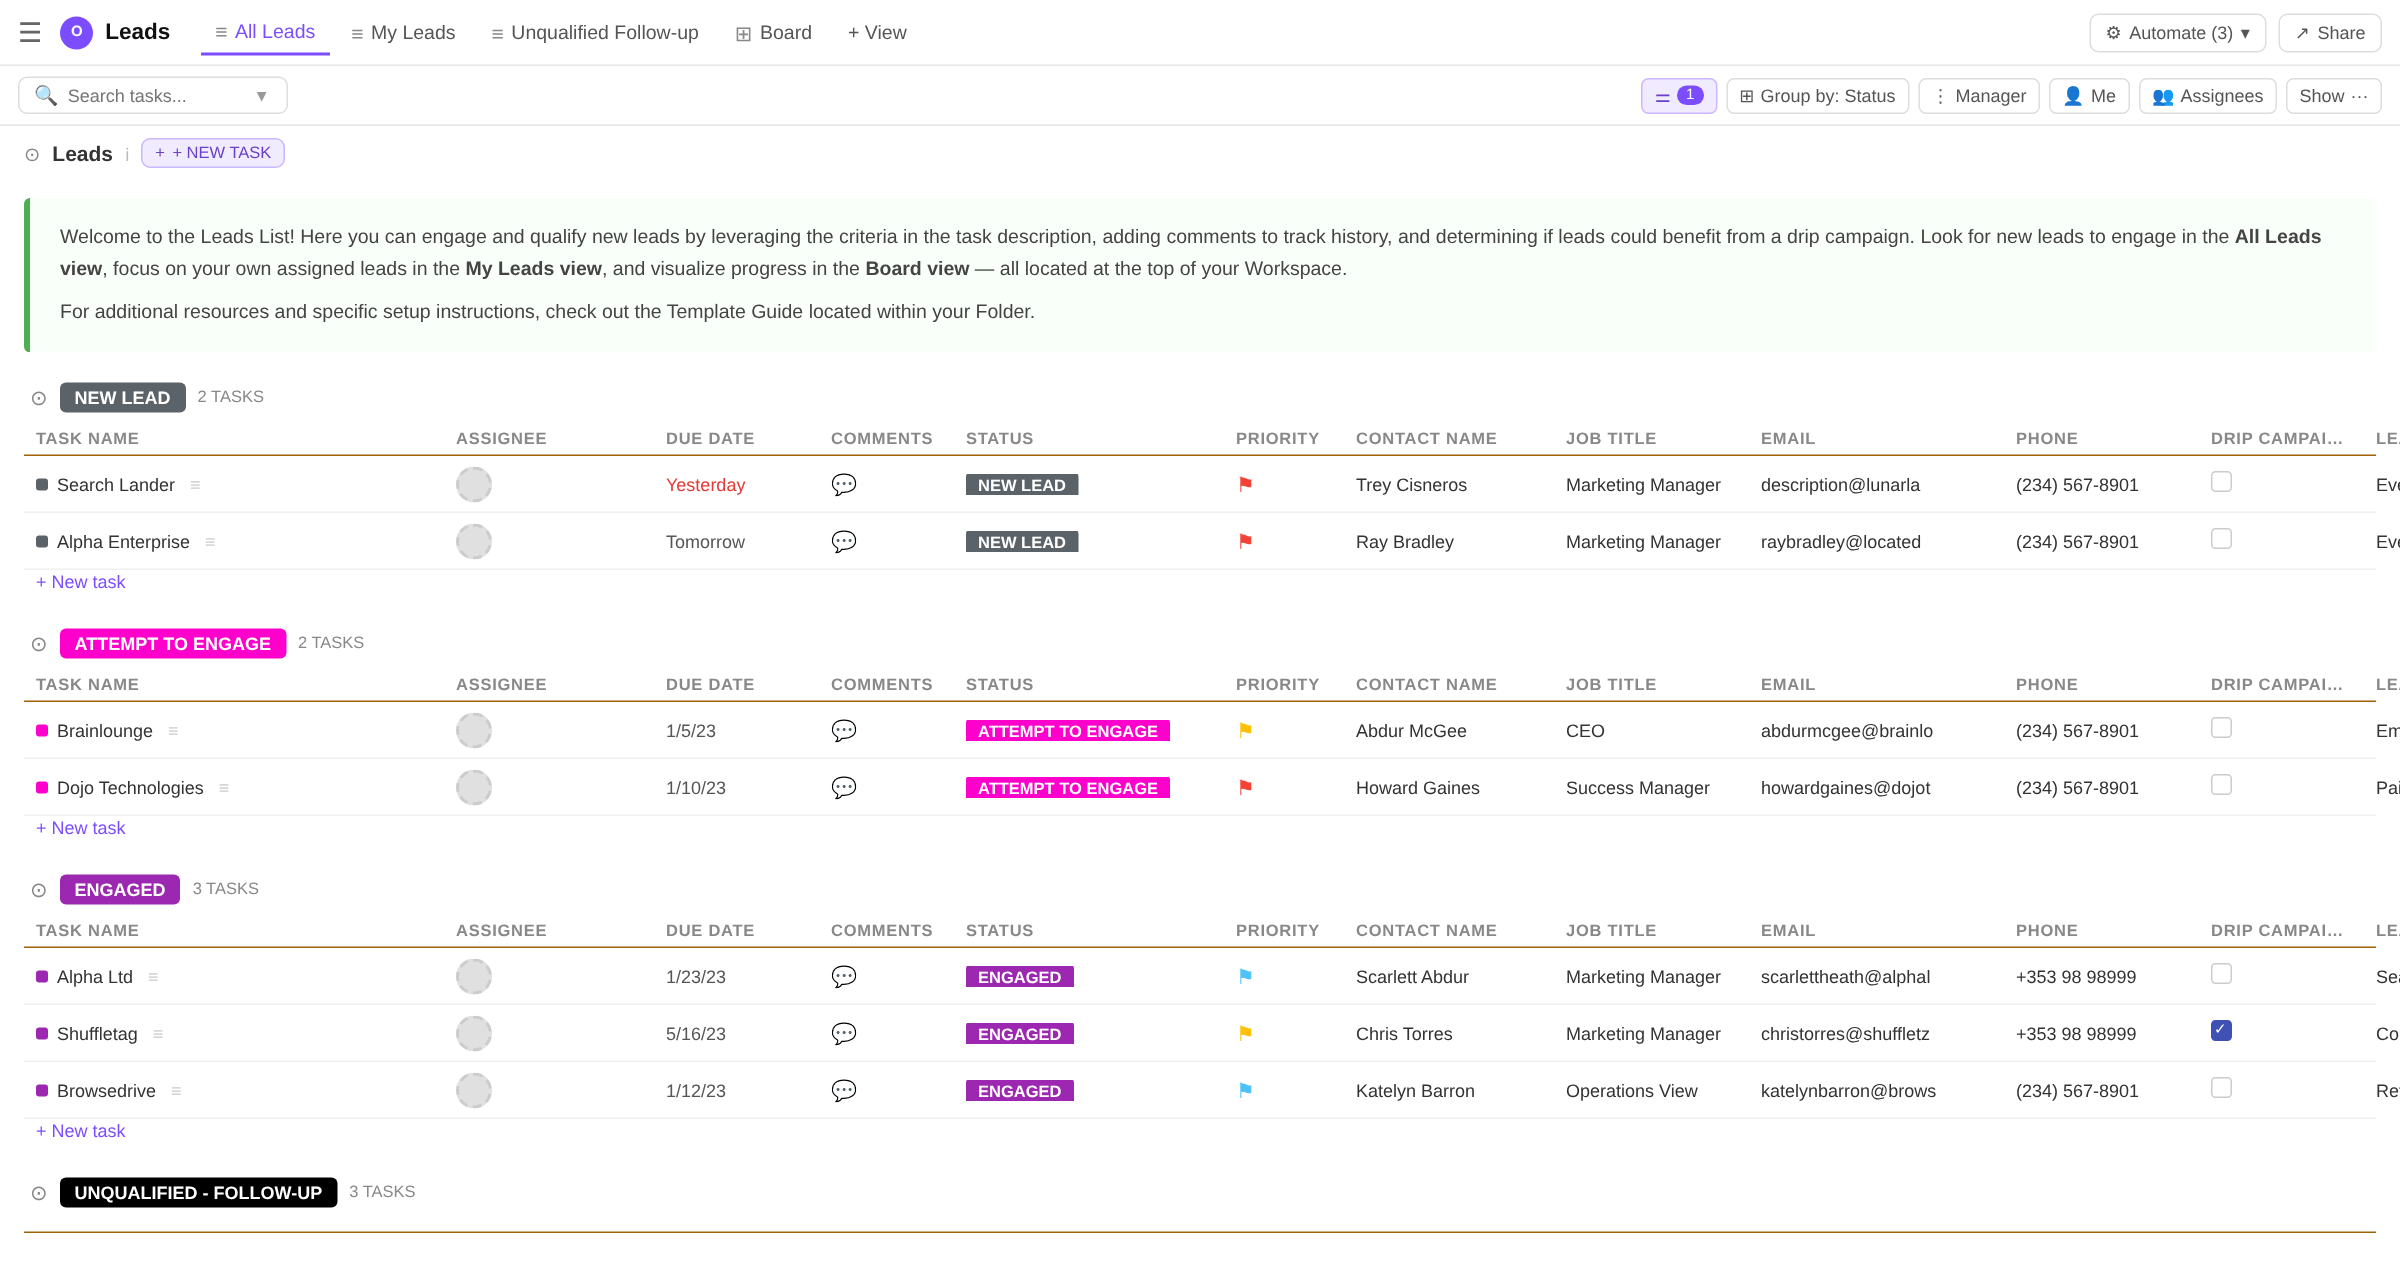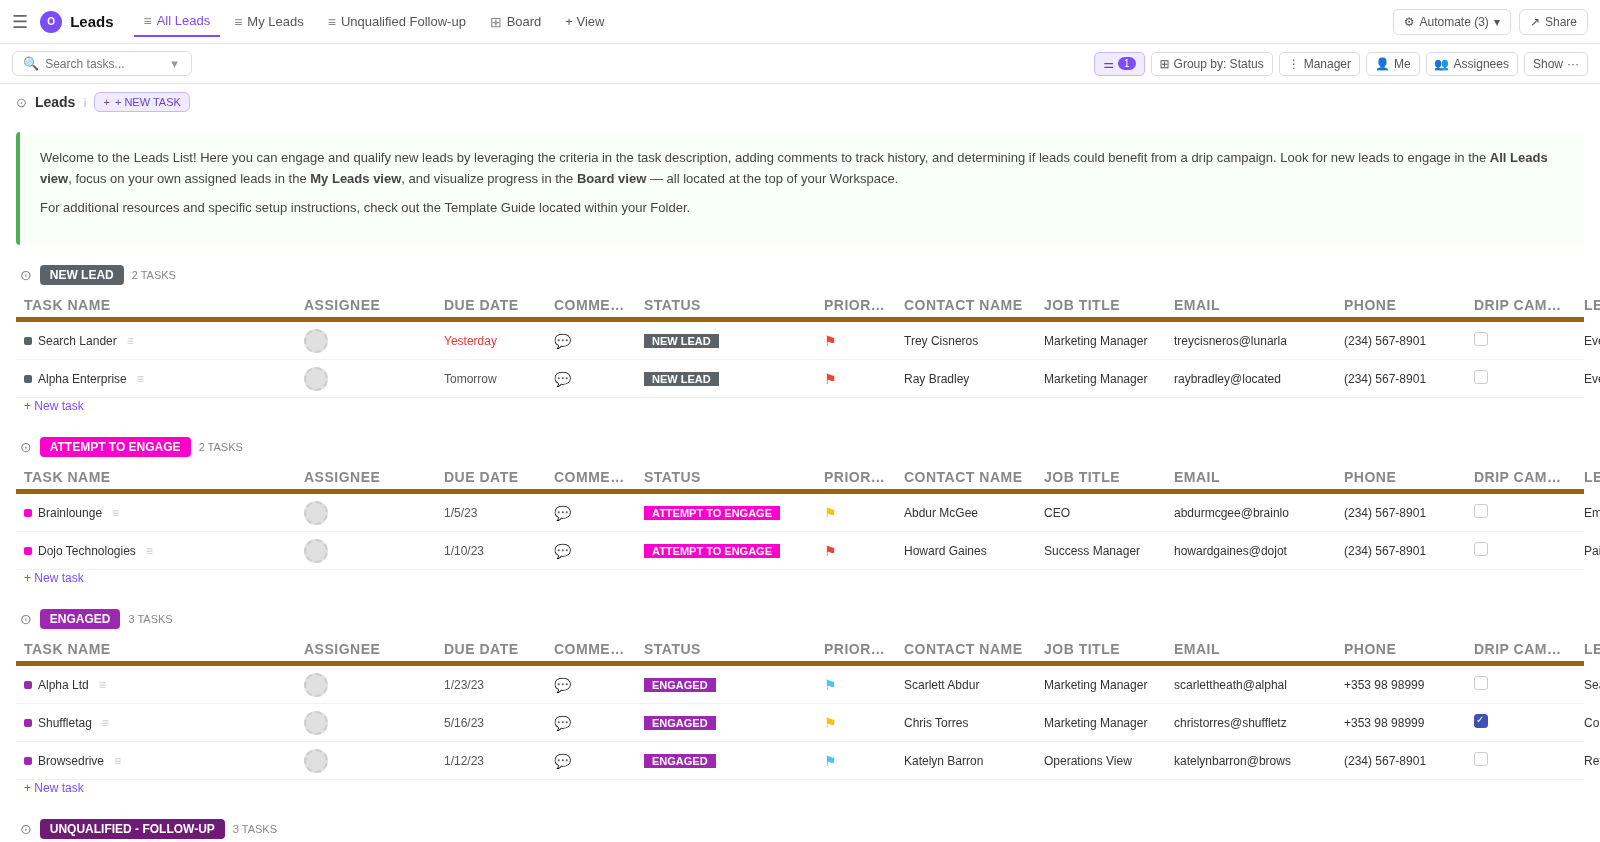--- a/index.html
+++ b/index.html
@@ -22,41 +22,41 @@
     .search-box { display: flex; align-items: center; gap: 6px; border: 1px solid #ddd; border-radius: 6px; padding: 4px 10px; min-width: 180px; color: #999; cursor: pointer; }
     .search-box input { border: none; outline: none; font-size: 12px; color: #6d28d9; width: 120px; background: transparent; }
     .toolbar-right { margin-left: auto; display: flex; align-items: center; gap: 6px; }
     .tb-btn { display: flex; align-items: center; gap: 4px; padding: 4px 8px; border: 1px solid #ddd; border-radius: 5px; cursor: pointer; font-size: 12px; background: #fff; color: #555; white-space: nowrap; }
     .tb-btn.purple { background: #f0ebff; border-color: #c9b8ff; color: #6940c7; }
     .filter-count { background: #7c4dff; color: white; border-radius: 10px; padding: 1px 6px; font-size: 10px; }
 
     
     .info-banner { border-left: 4px solid #4caf50; background: #f9fff9; padding: 16px 20px; margin: 12px 16px; border-radius: 4px; line-height: 1.6; font-size: 13px; color: #444; }
     .info-banner p { margin-bottom: 8px; }
-    .info-banner p:last-child { margin-bottom: 11px; }
+    .info-banner p:last-child { margin-bottom: 1px; }
     .info-banner .bold { font-weight: 700; }
     .info-banner .italic { font-style: italic; }
 
     
     .table-area { padding: 0 16px; }
 
     
     .section { margin-bottom: 16px; }
     .section-header { display: flex; align-items: center; height: 36px; gap: 8px; padding: 0 4px; }
     .section-toggle { cursor: pointer; color: #888; font-size: 14px; }
     .section-badge { padding: 3px 10px; border-radius: 4px; font-size: 12px; font-weight: 700; color: white; cursor: pointer; }
     .badge-new-lead { background: #5c6368; }
     .badge-attempt { background: #ff00cc; }
     .badge-engaged { background: #9c27b0; }
-    .badge-unqualified { background: #701a75; }
+    .badge-unqualified { background: #000000; }
     .section-tasks { font-size: 11px; color: #888; }
     .new-task-link { color: #7c4dff; font-size: 12px; cursor: pointer; padding: 4px 8px; }
 
     
-    .col-headers { display: grid; grid-template-columns: 280px 140px 110px 90px 180px 80px 140px 130px 170px 130px 110px 100px; font-size: 14px; color: #888; font-weight: 600; text-transform: uppercase; letter-spacing: 0.5px; border-bottom: 5px solid #a16207; padding: 4px 0; align-items: center; }
+    .col-headers { display: grid; grid-template-columns: 280px 140px 110px 90px 180px 80px 140px 130px 170px 130px 110px 100px; font-size: 11px; color: #888; font-weight: 600; text-transform: uppercase; letter-spacing: 0.5px; border-bottom: 1px solid #a16207; padding: 4px 0; align-items: center; }
     .col-headers .col { padding: 0 8px; overflow: hidden; text-overflow: ellipsis; white-space: nowrap; }
 
     
     .data-row { display: grid; grid-template-columns: 280px 140px 110px 90px 180px 80px 140px 130px 170px 130px 110px 100px; border-bottom: 1px solid #f0f0f0; align-items: center; height: 38px; }
     .data-row .col { padding: 0 8px; overflow: hidden; text-overflow: ellipsis; white-space: nowrap; font-size: 12px; color: #333; }
     .task-name { display: flex; align-items: center; gap: 6px; }
     .task-dot { width: 8px; height: 8px; border-radius: 2px; flex-shrink: 0; }
     .drag-icon { color: #ccc; font-size: 12px; margin-left: 4px; }
     .avatar-placeholder { width: 24px; height: 24px; border-radius: 50%; background: #e0e0e0; border: 2px dashed #ccc; display: flex; align-items: center; justify-content: center; }
     .due-date { font-size: 12px; }
@@ -198,21 +198,21 @@
     </div>
         <div class="col">
           <div class="avatar-placeholder"></div>
         </div>
         <div class="col"><span class="due-date overdue">Yesterday</span></div>
         <div class="col"><span class="comment-icon">💬</span></div>
         <div class="col"><span class="status-badge st-new-lead">NEW LEAD</span></div>
         <div class="col"><span class="flag-icon flag-red">⚑</span></div>
         <div class="col">Trey Cisneros</div>
         <div class="col">Marketing Manager</div>
-        <div class="col">treycisneros@lunarla</div>
+        <div class="col">description@lunarla</div>
         <div class="col">(234) 567-8901</div>
         <div class="col"><span class="checkbox"></span></div>
         <div class="col">Event</div>
       </div>
       <div class="data-row">
         <div class="col task-name">
       <div class="task-dot" style="background:#5c6368;"></div>
       <span>Alpha Enterprise</span>
       <span class="drag-icon">≡</span>
     </div>

